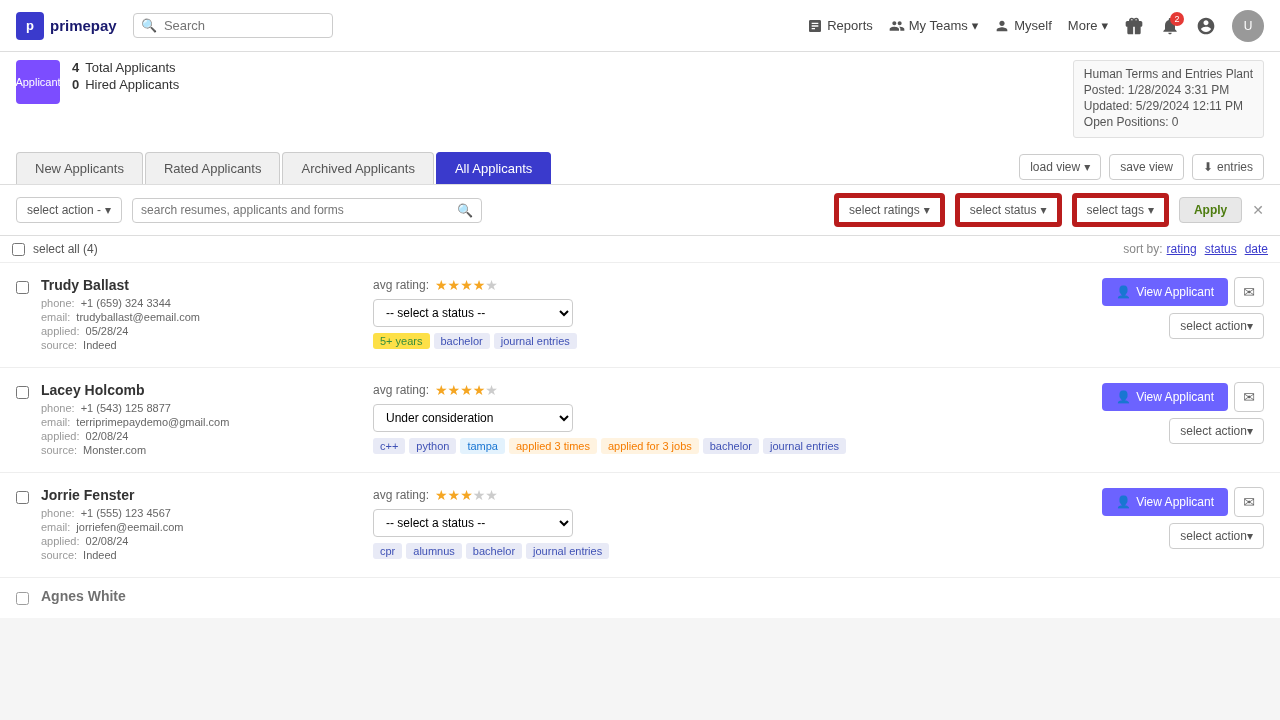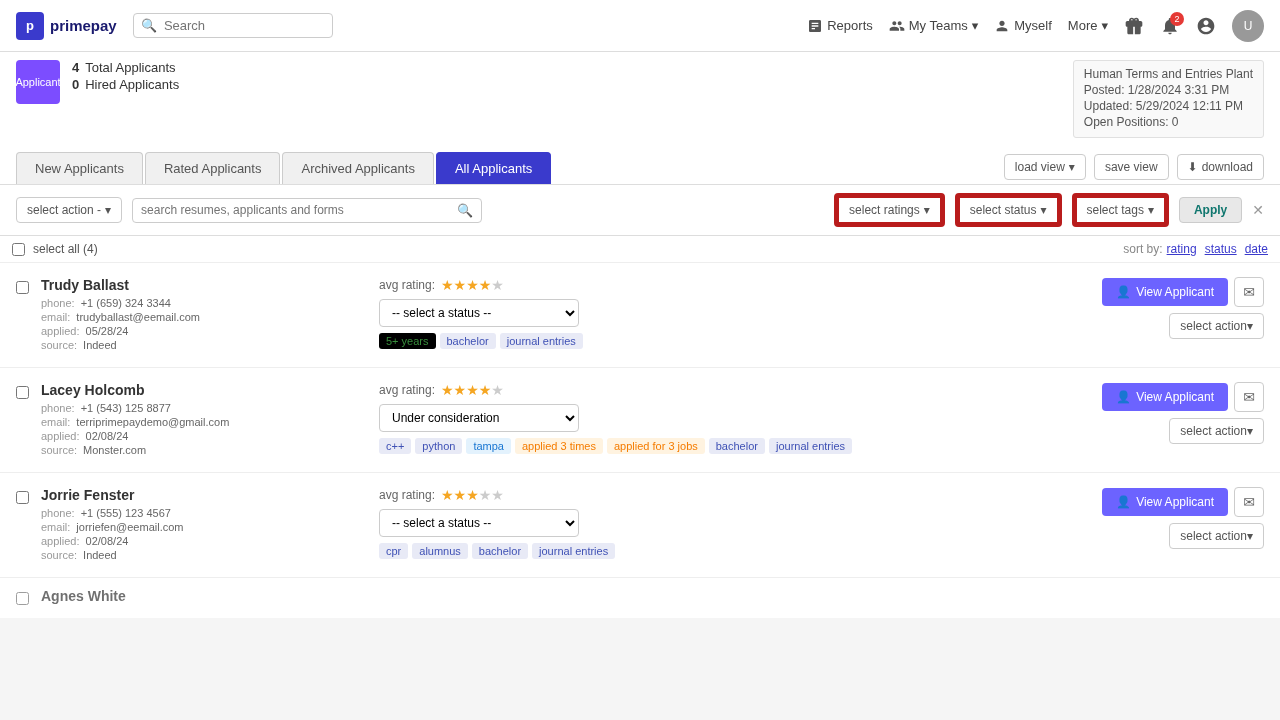--- a/index.html
+++ b/index.html
@@ -101,21 +101,21 @@
       border: none; outline: none; font-size: 12px; flex: 1;
     }
     .spacer { flex: 1; }
     .filter-btn {
       display: flex; align-items: center; gap: 4px;
       border: 5px solid #b91c1c; border-radius: 4px; padding: 5px 10px;
       background: #fff; cursor: pointer; font-size: 12px; color: #555;
     }
     .apply-btn {
       background: #e8e8e8; border: 1px solid #ccc; border-radius: 4px;
-      padding: 5px 14px; cursor: pointer; font-size: 12px; color: #0f766e; font-weight: bold;
+      padding: 5px 14px; cursor: pointer; font-size: 12px; color: #4d7c0f; font-weight: bold;
     }
     .clear-btn {
       background: none; border: none; cursor: pointer; font-size: 14px; color: #999;
     }
 
     
     .table-header {
       background: #fff; padding: 6px 12px; border-bottom: 1px solid #eee;
       display: flex; align-items: center; gap: 8px;
     }
@@ -127,34 +127,34 @@
     .applicant-list { background: #fff; }
     .applicant-row {
       display: flex; align-items: flex-start; padding: 14px 16px;
       border-bottom: 1px solid #eee; gap: 12px;
     }
     .row-checkbox { margin-top: 4px; }
     .applicant-info { flex: 0 0 320px; }
     .applicant-name { font-weight: bold; font-size: 14px; color: #333; margin-bottom: 4px; }
     .applicant-detail { font-size: 11px; color: #666; margin-bottom: 2px; }
     .applicant-detail span { margin-right: 6px; color: #999; }
-    .rating-section { flex: 1; margin-left: 6px; }
+    .rating-section { flex: 1; }
     .avg-rating-row { display: flex; align-items: center; gap: 6px; margin-bottom: 6px; font-size: 12px; color: #666; }
     .stars { color: #f5a623; font-size: 14px; }
     .status-select {
       display: block; width: 200px; padding: 5px 8px; border: 1px solid #ccc;
       border-radius: 4px; font-size: 12px; background: #fff; cursor: pointer;
       margin-bottom: 6px;
     }
     .tags { display: flex; flex-wrap: wrap; gap: 4px; margin-top: 4px; }
     .tag {
       background: #e8eaf6; color: #3f51b5; border-radius: 3px;
       padding: 2px 7px; font-size: 11px;
     }
-    .tag.green { background: #000000; color: #388e3c; }
+    .tag.green { background: #fde047; color: #388e3c; }
     .tag.blue { background: #e3f2fd; color: #1976d2; }
     .tag.orange { background: #fff3e0; color: #f57c00; }
     .actions-section { display: flex; flex-direction: column; gap: 6px; align-items: flex-end; }
     .view-btn {
       background: #6c63ff; color: #fff; border: none; border-radius: 4px;
       padding: 7px 14px; cursor: pointer; font-size: 12px; display: flex; align-items: center; gap: 5px;
       white-space: nowrap;
     }
     .action-dropdown {
       display: flex; align-items: center; gap: 0;
@@ -274,21 +274,21 @@
       <div style="display:flex; gap:8px; padding-bottom:4px; align-items:center;">
         <button class="select-action-btn">
           <span>load view</span>
           <span>▾</span>
         </button>
         <button class="select-action-btn">
           <span>save view</span>
         </button>
         <button class="select-action-btn">
           <span>⬇</span>
-          <span>download</span>
+          <span>entries</span>
         </button>
       </div>
     </div>
   </div>
 
   <div class="toolbar">
     <button class="select-action-btn">
       <span>select action -</span>
       <span>▾</span>
     </button>

